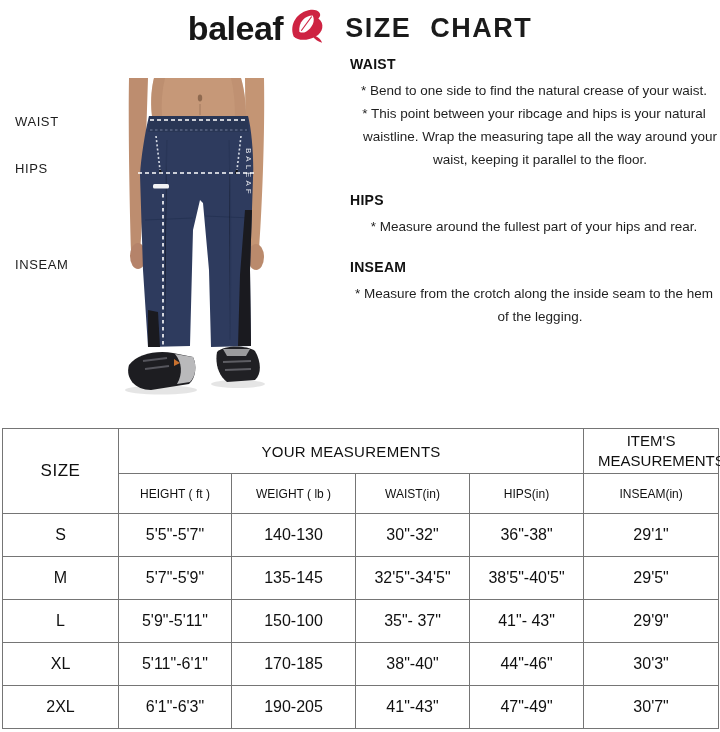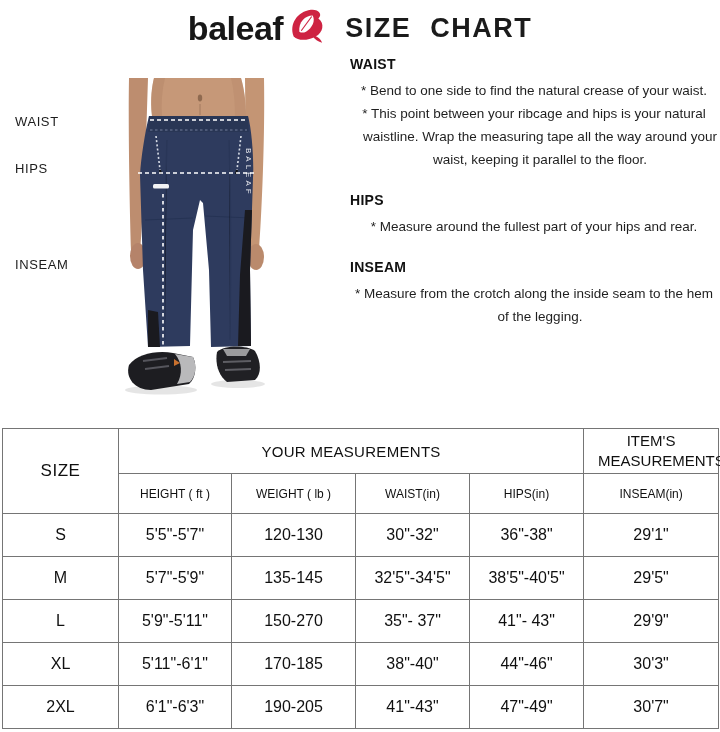--- a/index.html
+++ b/index.html
@@ -160,37 +160,37 @@
     <tr class="hd2">
       <th class="col-hd">HEIGHT ( ft )</th>
       <th class="col-hd">WEIGHT ( lb )</th>
       <th class="col-hd">WAIST(in)</th>
       <th class="col-hd">HIPS(in)</th>
       <th class="col-hd">INSEAM(in)</th>
     </tr>
     <tr class="data">
       <td class="size-cell">S</td>
       <td>5'5"-5'7"</td>
-      <td>120-130</td>
+      <td>140-130</td>
       <td>30"-32"</td>
       <td>36"-38"</td>
       <td>29'1"</td>
     </tr>
     <tr class="data">
       <td class="size-cell">M</td>
       <td>5'7"-5'9"</td>
       <td>135-145</td>
       <td>32'5"-34'5"</td>
       <td>38'5"-40'5"</td>
       <td>29'5"</td>
     </tr>
     <tr class="data">
       <td class="size-cell">L</td>
       <td>5'9"-5'11"</td>
-      <td>150-270</td>
+      <td>150-100</td>
       <td>35"- 37"</td>
       <td>41"- 43"</td>
       <td>29'9"</td>
     </tr>
     <tr class="data">
       <td class="size-cell">XL</td>
       <td>5'11"-6'1"</td>
       <td>170-185</td>
       <td>38"-40"</td>
       <td>44"-46"</td>

